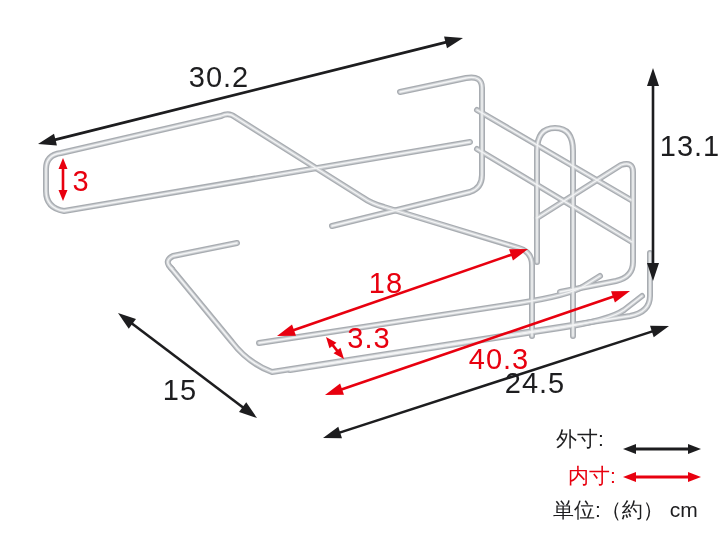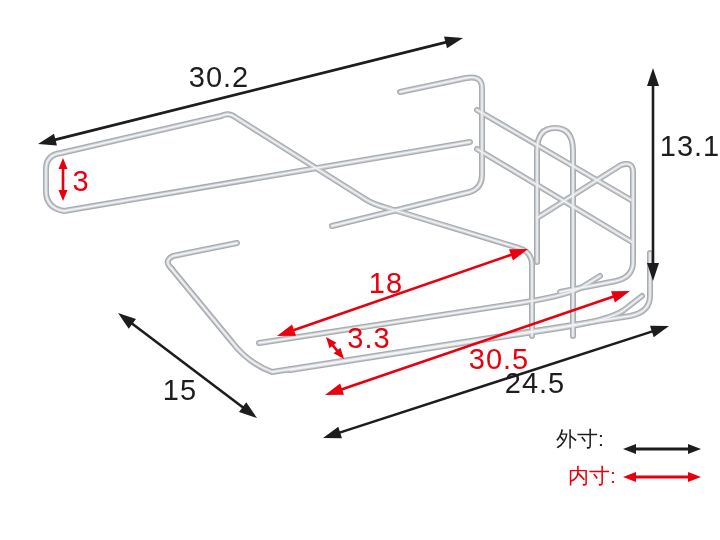--- a/index.html
+++ b/index.html
@@ -98,23 +98,24 @@
     </svg>
 
   <div id="labels">
       <div class="dim-label outer" style="left: 219px; top: 77px;">30.2</div>
       <div class="dim-label outer" style="left: 690px; top: 126px; margin-top: 20px;">13.1</div>
       <div class="dim-label outer" style="left: 180px; top: 382px; margin-top: 8px;">15</div>
       <div class="dim-label outer" style="left: 521px; top: 383px; margin-left: 14px;">24.5</div>
       <div class="dim-label inner" style="left: 81px; top: 181px;">3</div>
       <div class="dim-label inner" style="left: 386px; top: 283px;">18</div>
       <div class="dim-label inner" style="left: 369px; top: 338px; text-align: right;">3.3</div>
-      <div class="dim-label inner" style="left: 499px; top: 359px;">30.5</div>
+      <div class="dim-label inner" style="left: 499px; top: 359px;">40.3</div>
     </div>
 
   <div class="legend-row outer" id="legend-outer" style="left: 556px; top: 428px;">
     <span>外寸:</span>
   </div>
   <div class="legend-row inner" id="legend-inner" style="left: 568px; top: 465px;">
     <span>内寸:</span>
   </div>
+  <div class="legend-unit" id="legend-unit" style="left: 553px; top: 499px;">単位:（約） cm</div>
 
 </div>
 
 </body></html>

